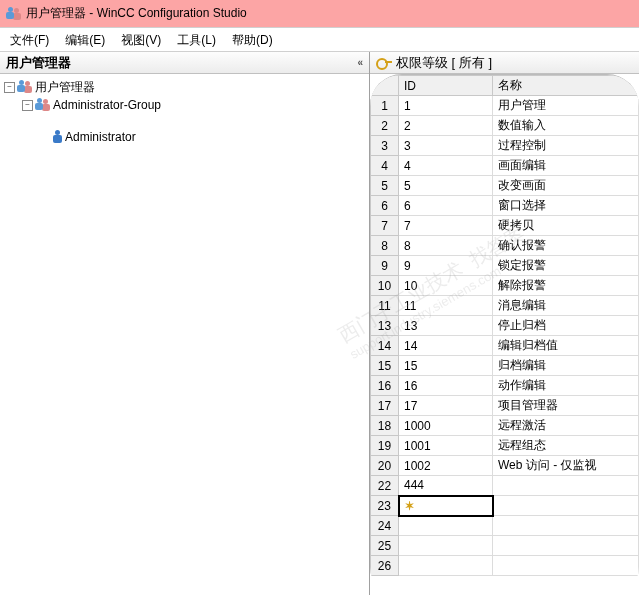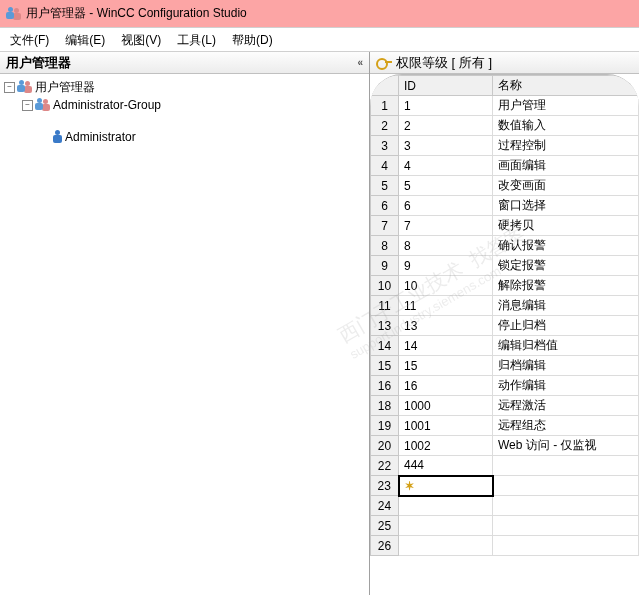--- a/index.html
+++ b/index.html
@@ -189,20 +189,25 @@
               <td class="rownum">15</td>
               <td class="id">15</td>
               <td>归档编辑</td>
             </tr>
             <tr>
               <td class="rownum">16</td>
               <td class="id">16</td>
               <td>动作编辑</td>
             </tr>
             <tr>
+              <td class="rownum">17</td>
+              <td class="id">17</td>
+              <td>项目管理器</td>
+            </tr>
+            <tr>
               <td class="rownum">18</td>
               <td class="id">1000</td>
               <td>远程激活</td>
             </tr>
             <tr>
               <td class="rownum">19</td>
               <td class="id">1001</td>
               <td>远程组态</td>
             </tr>
             <tr>

